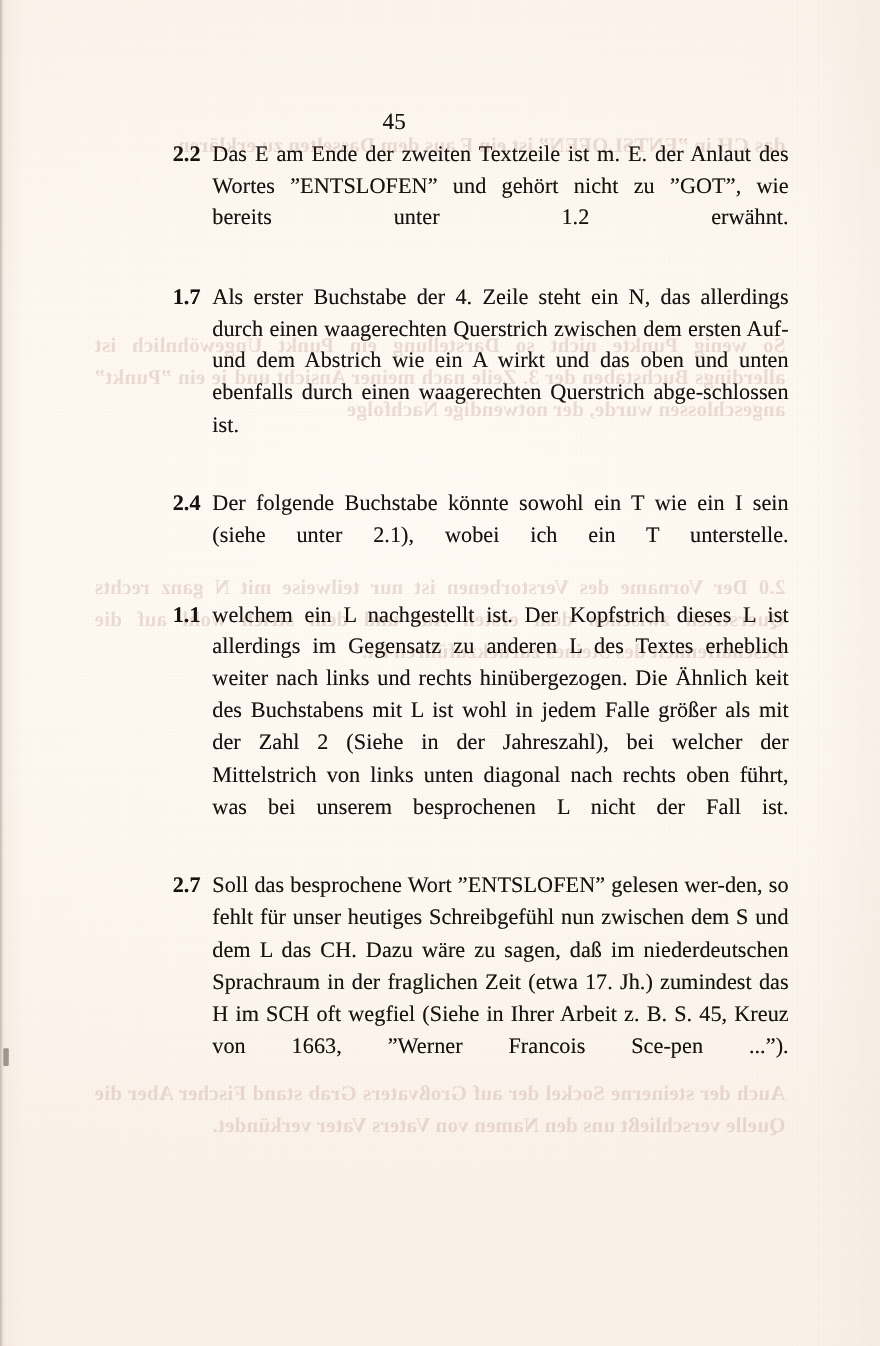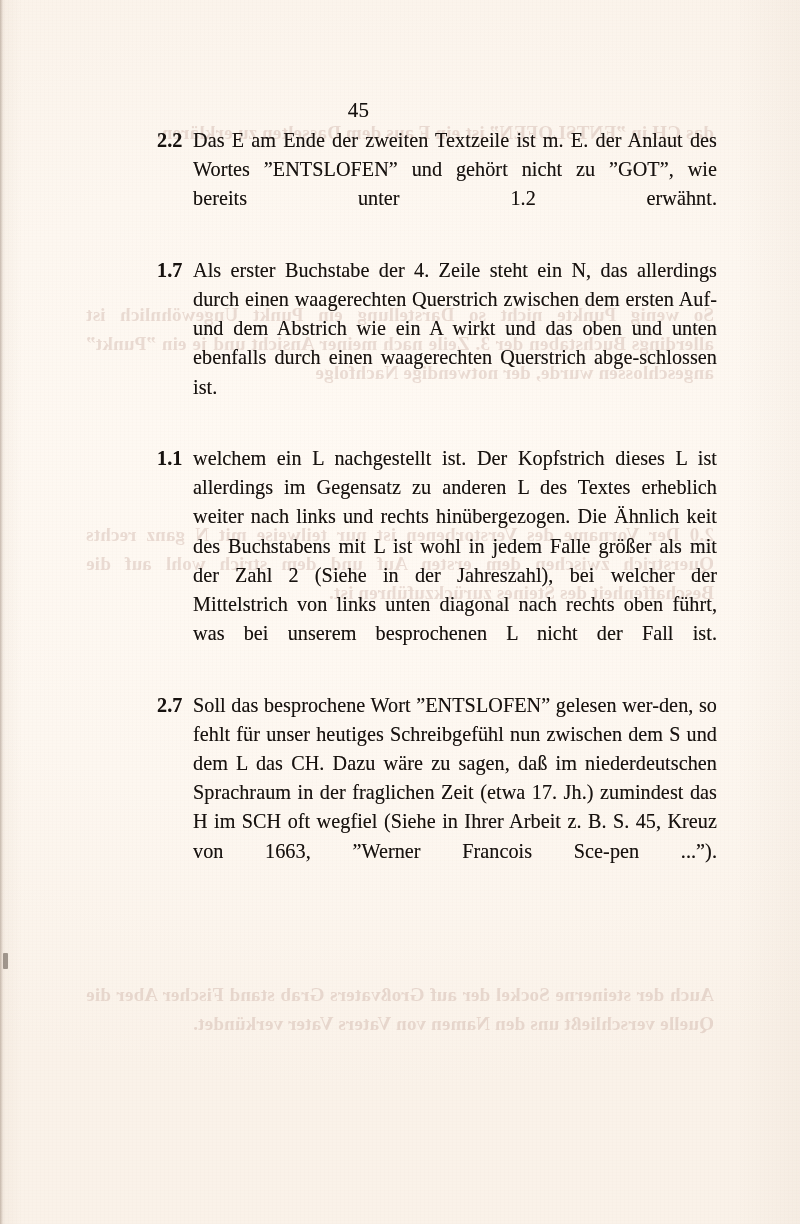--- a/index.html
+++ b/index.html
@@ -180,20 +180,24 @@
       <span class="num">2.2</span>
       <span class="body">Das E am Ende der zweiten Textzeile ist m. E. der Anlaut des Wortes ”ENTSLOFEN” und gehört nicht zu ”GOT”, wie bereits unter 1.2 erwähnt.</span>
     </div>
 
     <div class="blk numbered ink">
       <span class="num">1.7</span>
       <span class="body">Als erster Buchstabe der 4. Zeile steht ein N, das allerdings durch einen waagerechten Querstrich zwischen dem ersten Auf- und dem Abstrich wie ein A wirkt und das oben und unten ebenfalls durch einen waagerechten Querstrich abge-schlossen ist.</span>
     </div>
 
 
+    <div class="blk numbered ink">
+      <span class="num">2.4</span>
+      <span class="body">Der folgende Buchstabe könnte sowohl ein T wie ein I sein (siehe unter 2.1), wobei ich ein T unterstelle.</span>
+    </div>
 
 
     <div class="blk numbered ink">
       <span class="num">1.1</span>
       <span class="body">welchem ein L nachgestellt ist. Der Kopfstrich dieses L ist allerdings im Gegensatz zu anderen L des Textes erheblich weiter nach links und rechts hinübergezogen. Die Ähnlich keit des Buchstabens mit L ist wohl in jedem Falle größer als mit der Zahl 2 (Siehe in der Jahreszahl), bei welcher der Mittelstrich von links unten diagonal nach rechts oben führt, was bei unserem besprochenen L nicht der Fall ist.</span>
     </div>
 
     <div class="blk numbered ink">
       <span class="num">2.7</span>
       <span class="body">Soll das besprochene Wort ”ENTSLOFEN” gelesen wer-den, so fehlt für unser heutiges Schreibgefühl nun zwischen dem S und dem L das CH. Dazu wäre zu sagen, daß im niederdeutschen Sprachraum in der fraglichen Zeit (etwa 17. Jh.) zumindest das H im SCH oft wegfiel (Siehe in Ihrer Arbeit z. B. S. 45, Kreuz von 1663, ”Werner Francois Sce-pen ...”).</span>

